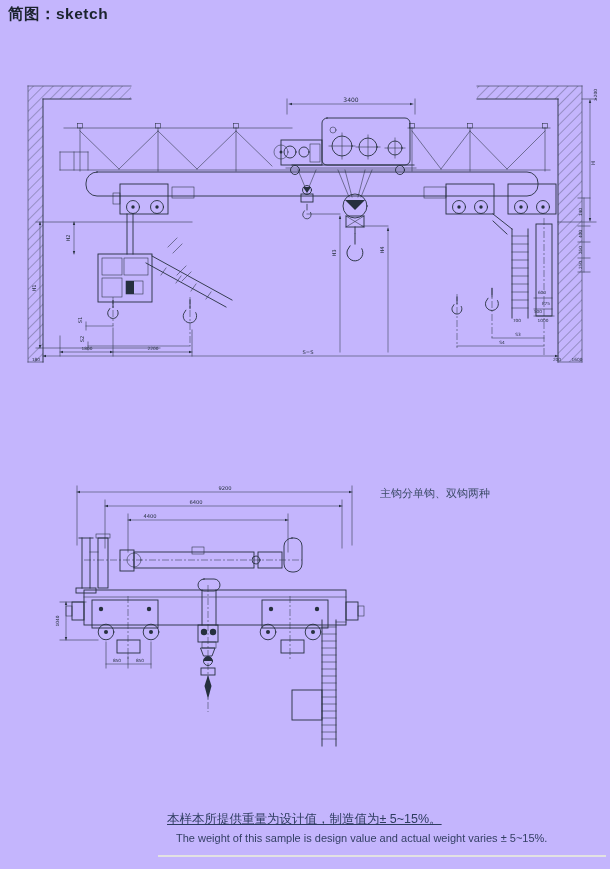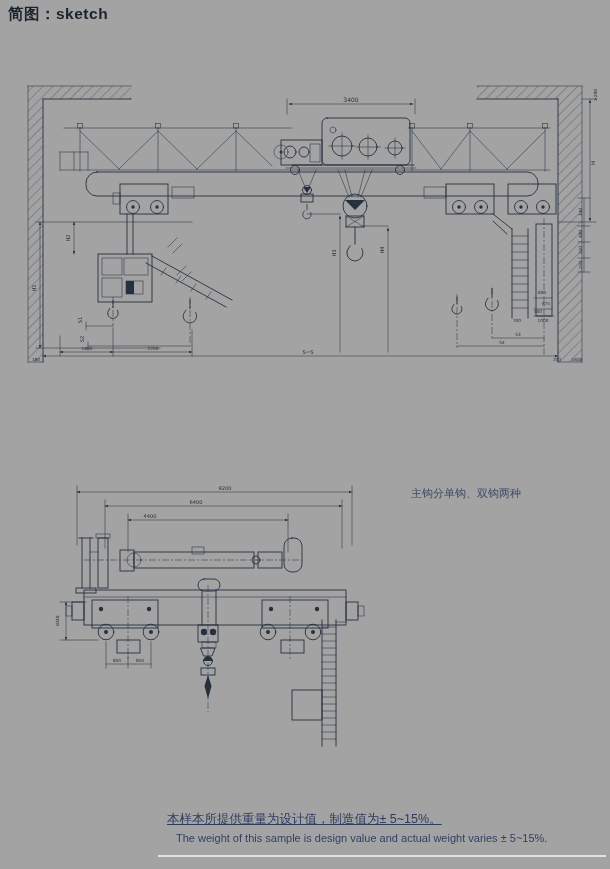--- a/index.html
+++ b/index.html
@@ -1,20 +1,20 @@
 <!DOCTYPE html>
 <html><head>
 <meta charset="utf-8">
 <style>
   html,body{margin:0;padding:0;background:#fff;}
-  .page{position:relative;width:610px;height:869px;background:#a3a3a3;overflow:hidden;
+  .page{position:relative;width:610px;height:869px;background:#c4b5fd;overflow:hidden;
         font-family:"Liberation Sans",sans-serif;}
   .title{position:absolute;left:8px;top:4px;font-size:15.5px;font-weight:bold;
          color:#1b232e;letter-spacing:.5px;}
-  .note{position:absolute;left:411px;top:486px;font-size:11px;color:#3b4a66;}
+  .note{position:absolute;left:380px;top:486px;font-size:11px;color:#3b4a66;}
   .footer-cn{position:absolute;left:167px;top:811px;font-size:12.5px;color:#2e3c60;text-decoration:underline;}
   .footer-en{position:absolute;left:176px;top:832px;font-size:11px;color:#333f63;
              font-family:Liberation Sans, sans-serif;}
   .footer-rule{position:absolute;left:158px;top:855px;width:448px;height:2px;background:#e2e2e2;}
   svg.drawing{position:absolute;left:0;top:0;}
   .k{stroke:#26303e;fill:none;stroke-width:.9;stroke-linecap:square;stroke-linejoin:miter;}
   .t{stroke-width:.55;}
   .dm{stroke-width:.5;}
   .cl{stroke:#26303e;fill:none;stroke-width:.5;stroke-dasharray:7 2 2 2;}
   .f{fill:#26303e;stroke:none;}

